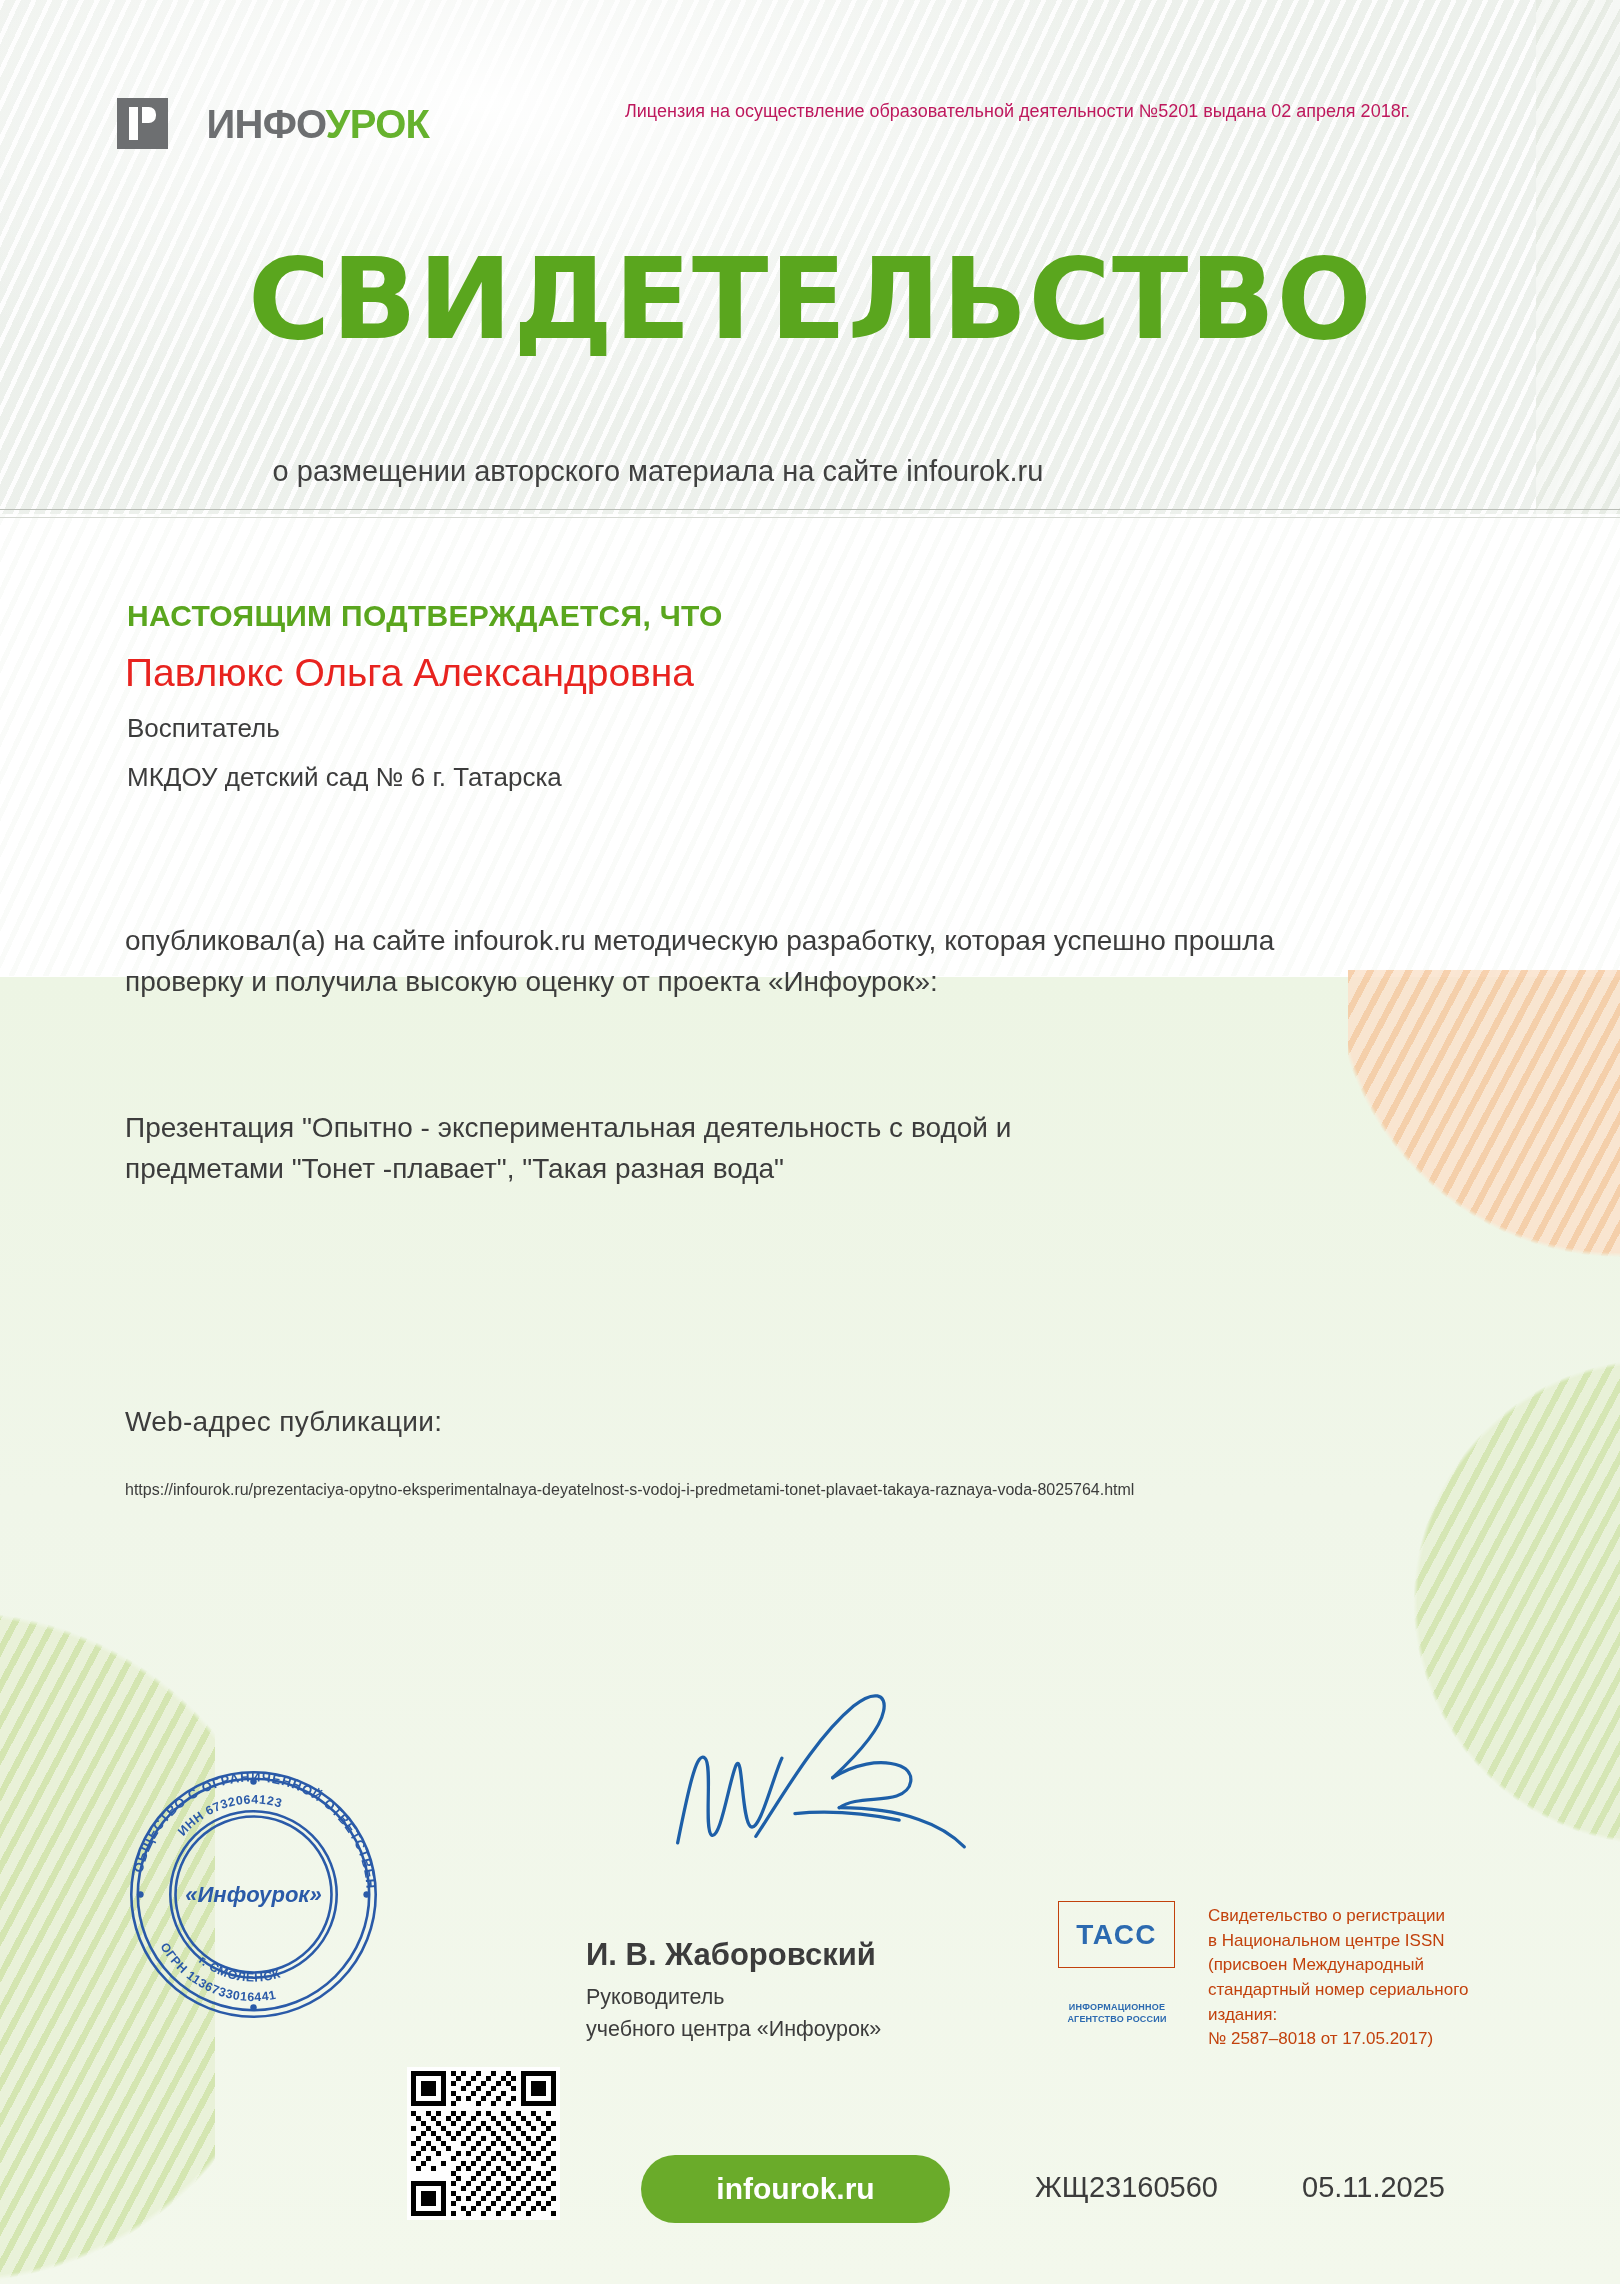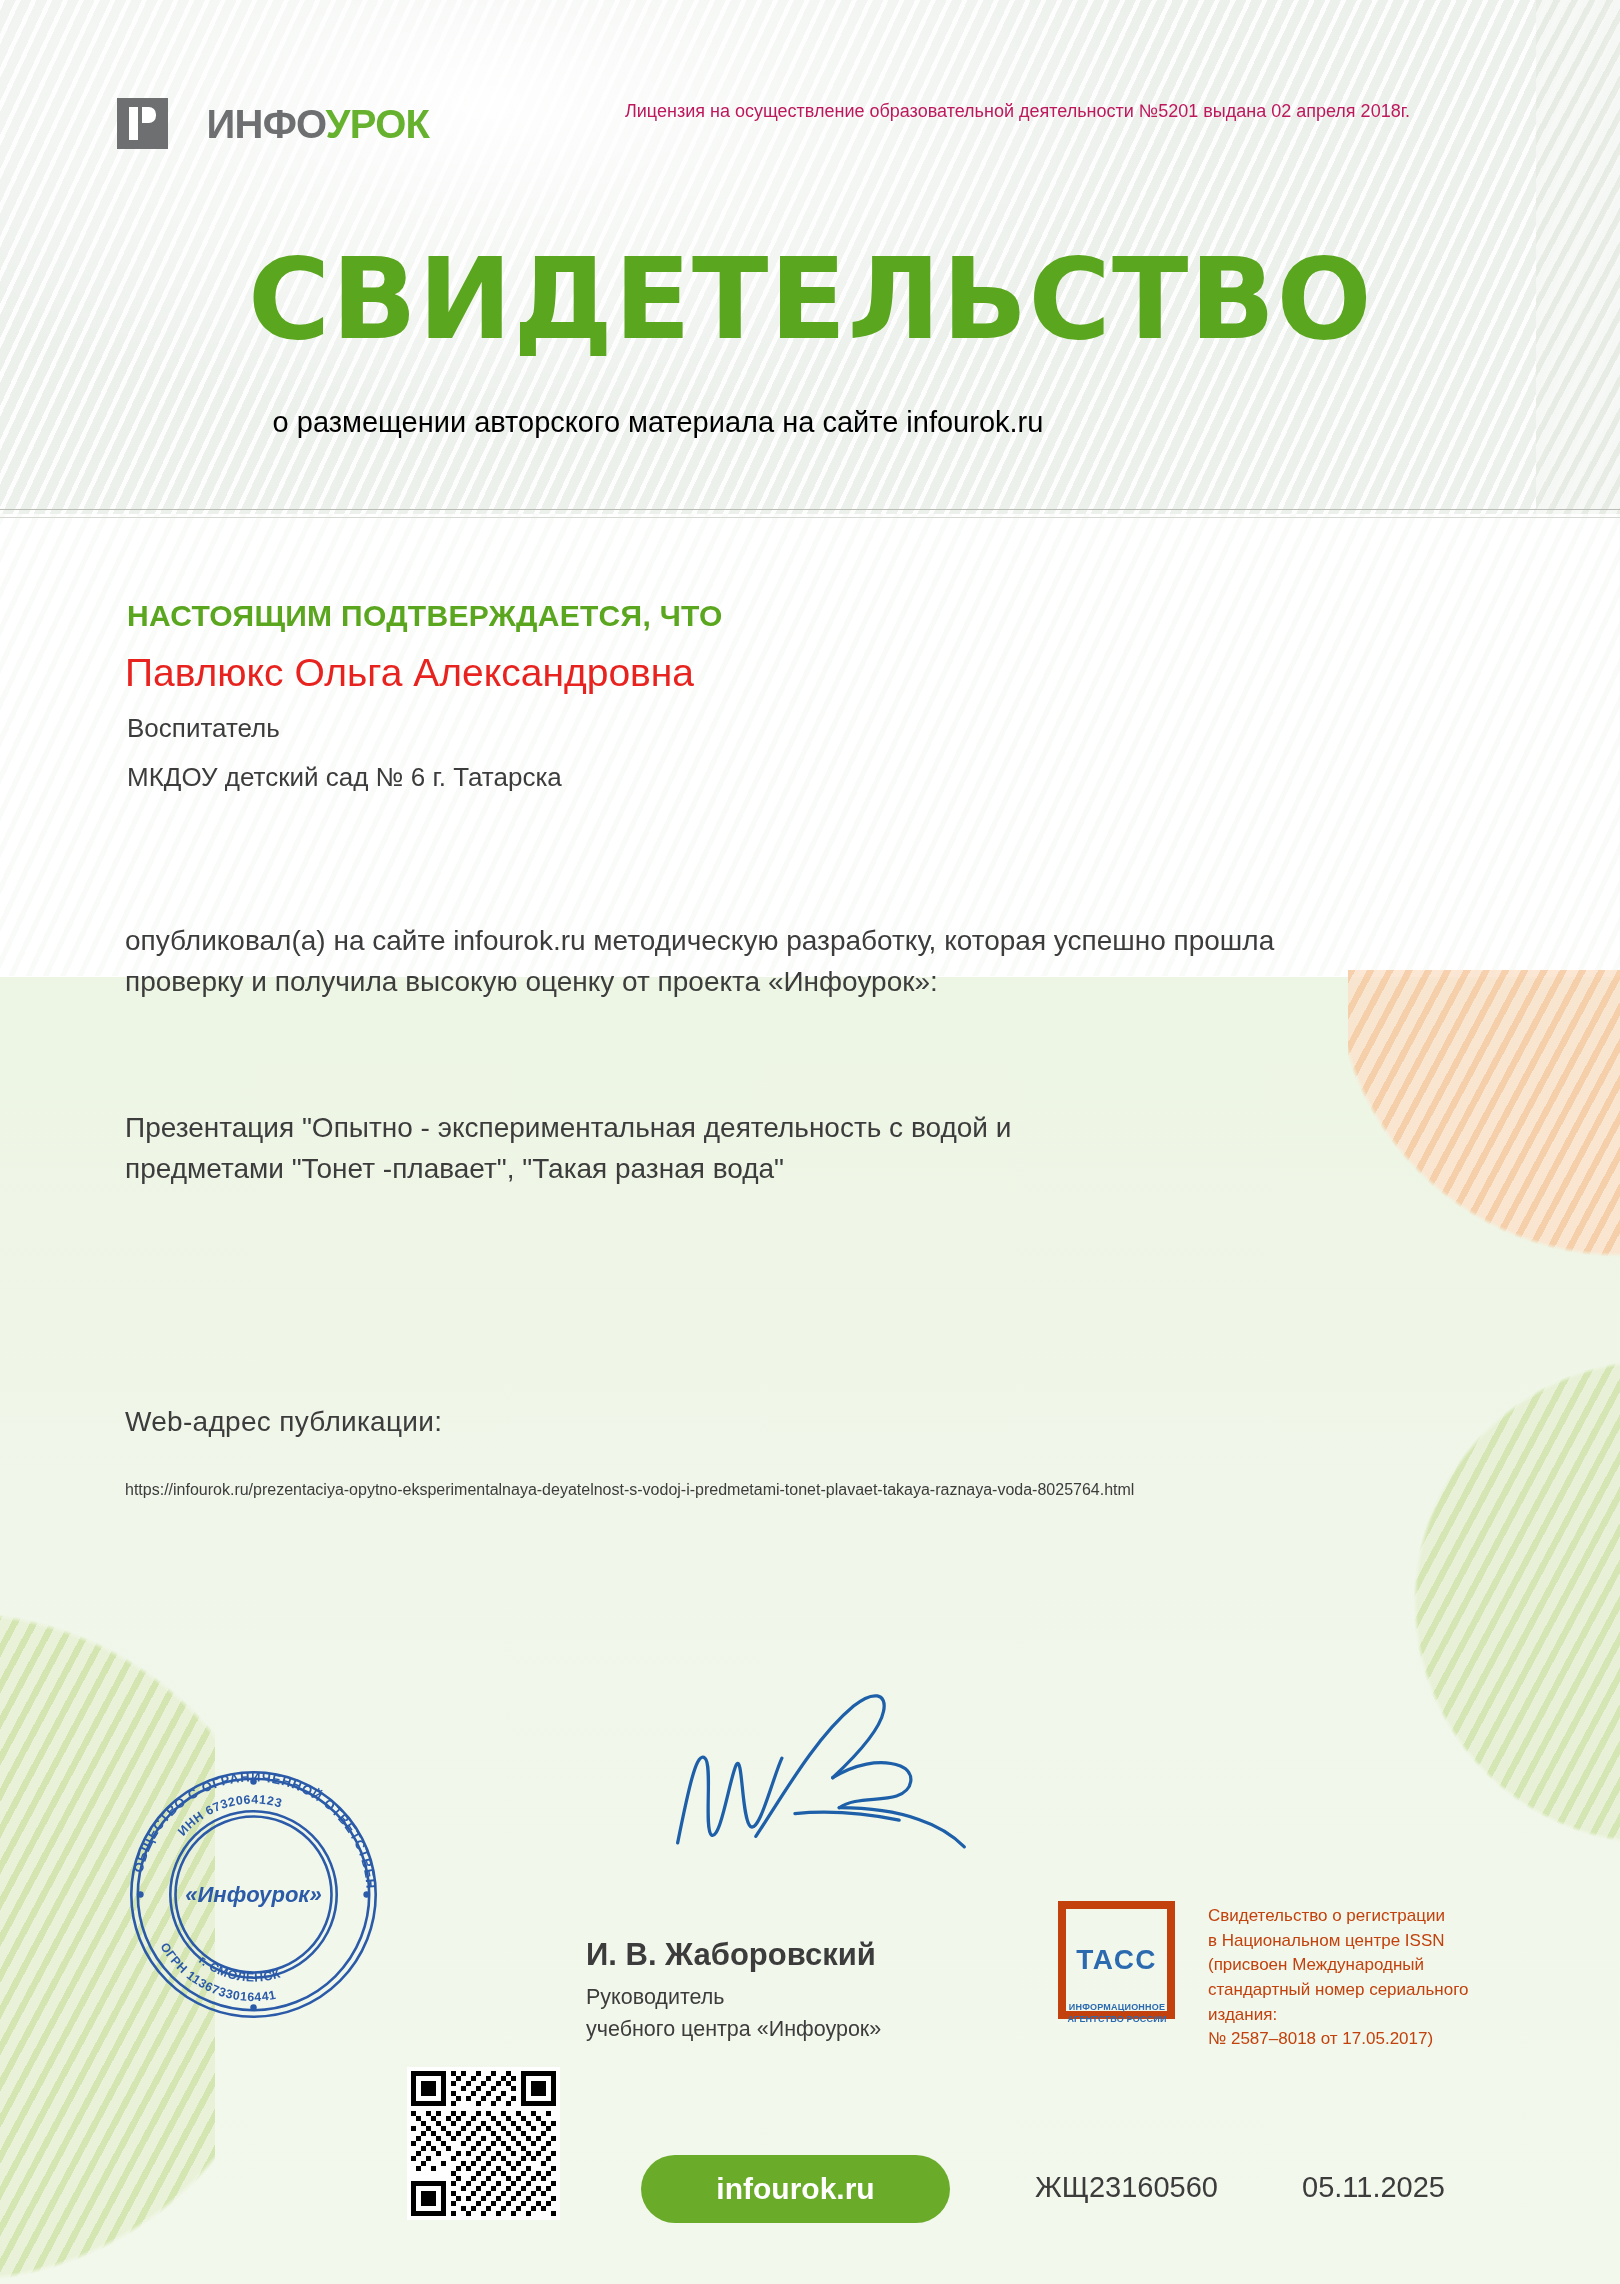--- a/index.html
+++ b/index.html
@@ -165,25 +165,25 @@
     width: 1621px;
     text-align: center;
     font-size: 112px;
     font-weight: bold;
     letter-spacing: 1.3px;
     color: #5aa61e;
     font-family: "DejaVu Sans", sans-serif;
   }
   .subtitle {
     position: absolute;
-    left: 0; top: 406px;
+    left: 0; top: 455px;
     width: 1316px;
     text-align: center;
     font-size: 29px;
-    color: #000000;
+    color: #404040;
   }
   .rule {
     position: absolute;
     left: 0;
     width: 1621px;
     height: 1.3px;
     background: #b9bdb6;
   }
   .rule.top { top: 509px; }
   .rule.bottom { top: 517px; height: 0.7px; background: #d5d8d2; }
@@ -282,22 +282,22 @@
     position: absolute;
     left: 586px; top: 2017px;
     font-size: 21.5px;
     color: #3c3c3c;
   }
 
   
   .tass-logo {
     position: absolute;
     left: 1058px; top: 1901px;
-    width: 117px; height: 118px;
-    border: 8px solid #c2410c;
+    width: 117px; height: 67px;
+    border: 1px solid #c2410c;
     color: #2c6ab0;
     box-sizing: border-box;
     display: flex;
     align-items: center;
     justify-content: center;
   }
   .tass-logo .t {
     font-size: 28px;
     font-weight: bold;
     letter-spacing: 1.3px;

